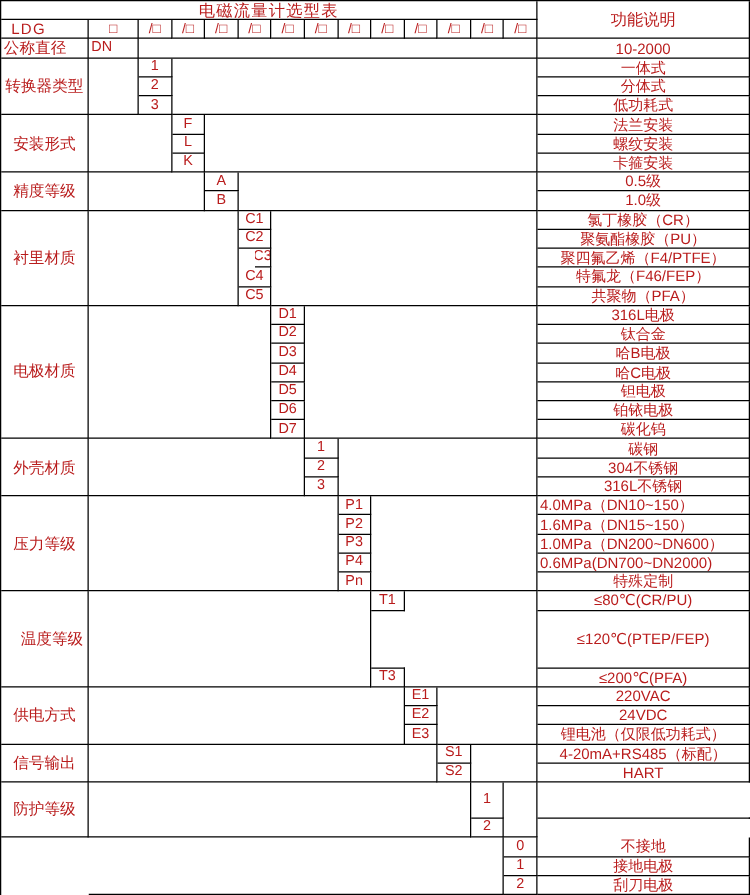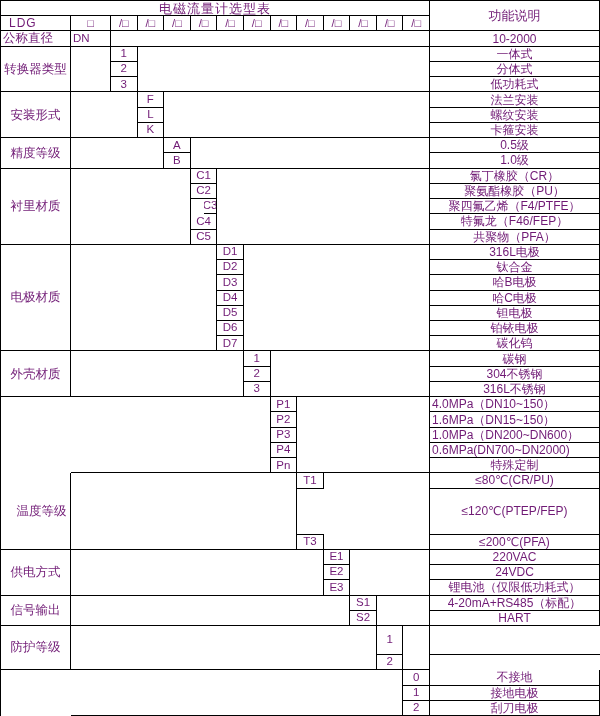--- a/index.html
+++ b/index.html
@@ -1,19 +1,19 @@
 <!DOCTYPE html>
 <html><head>
 <meta charset="utf-8">
 <style>
   html, body { margin: 0; padding: 0; background: #fff; }
   .screen {
     width: 570px; height: 716px; background: #fff;
     font-family: "Liberation Sans", "DejaVu Sans", sans-serif;
-    color: #701a75; box-sizing: border-box; position: relative;
+    color: #b91c1c; box-sizing: border-box; position: relative;
   }
   .grid {
     width: 600px; height: 716px; box-sizing: border-box;
     display: grid;
     grid-template-columns: 70px 40px repeat(12, 1fr) 170px;
     grid-template-rows: repeat(44, 1fr);
     border-top: 1px solid #000;
     border-left: 1px solid #000;
   }
   .cell {
@@ -117,20 +117,21 @@
       <div class="cell empty" style="grid-area: 17 / 8 / span 7 / span 7;"></div>
       <div class="cell cat" style="grid-area: 24 / 1 / span 3 / span 1;">外壳材质</div>
       <div class="cell empty" style="grid-area: 24 / 2 / span 3 / span 6;"></div>
       <div class="cell code" style="grid-area: 24 / 8 / span 1 / span 1;">1</div>
       <div class="cell desc" style="grid-area: 24 / 15 / span 1 / span 1;">碳钢</div>
       <div class="cell code" style="grid-area: 25 / 8 / span 1 / span 1;">2</div>
       <div class="cell desc" style="grid-area: 25 / 15 / span 1 / span 1;">304不锈钢</div>
       <div class="cell code" style="grid-area: 26 / 8 / span 1 / span 1;">3</div>
       <div class="cell desc" style="grid-area: 26 / 15 / span 1 / span 1;">316L不锈钢</div>
       <div class="cell empty" style="grid-area: 24 / 9 / span 3 / span 6;"></div>
+      <div class="cell cat" style="grid-area: 27 / 1 / span 5 / span 1;">压力等级</div>
       <div class="cell empty" style="grid-area: 27 / 2 / span 5 / span 7;"></div>
       <div class="cell code" style="grid-area: 27 / 9 / span 1 / span 1;">P1</div>
       <div class="cell desc left" style="grid-area: 27 / 15 / span 1 / span 1;">4.0MPa（DN10~150）</div>
       <div class="cell code" style="grid-area: 28 / 9 / span 1 / span 1;">P2</div>
       <div class="cell desc left" style="grid-area: 28 / 15 / span 1 / span 1;">1.6MPa（DN15~150）</div>
       <div class="cell code" style="grid-area: 29 / 9 / span 1 / span 1;">P3</div>
       <div class="cell desc left" style="grid-area: 29 / 15 / span 1 / span 1;">1.0MPa（DN200~DN600）</div>
       <div class="cell code" style="grid-area: 30 / 9 / span 1 / span 1;">P4</div>
       <div class="cell desc left" style="grid-area: 30 / 15 / span 1 / span 1;">0.6MPa(DN700~DN2000)</div>
       <div class="cell code" style="grid-area: 31 / 9 / span 1 / span 1;">Pn</div>

